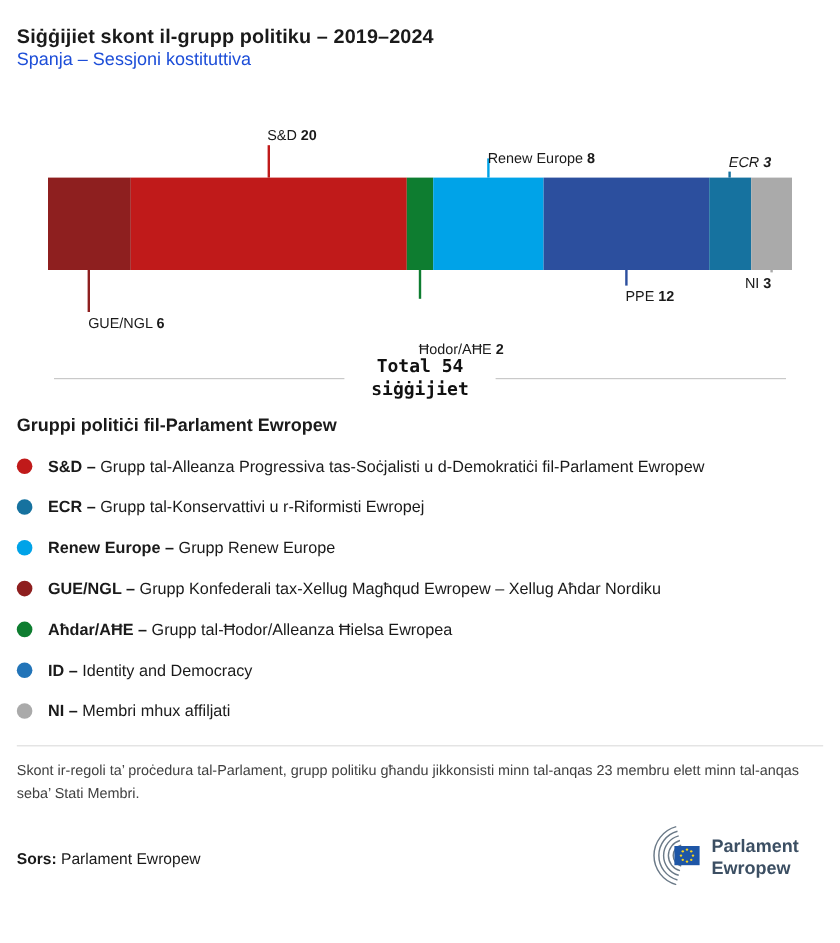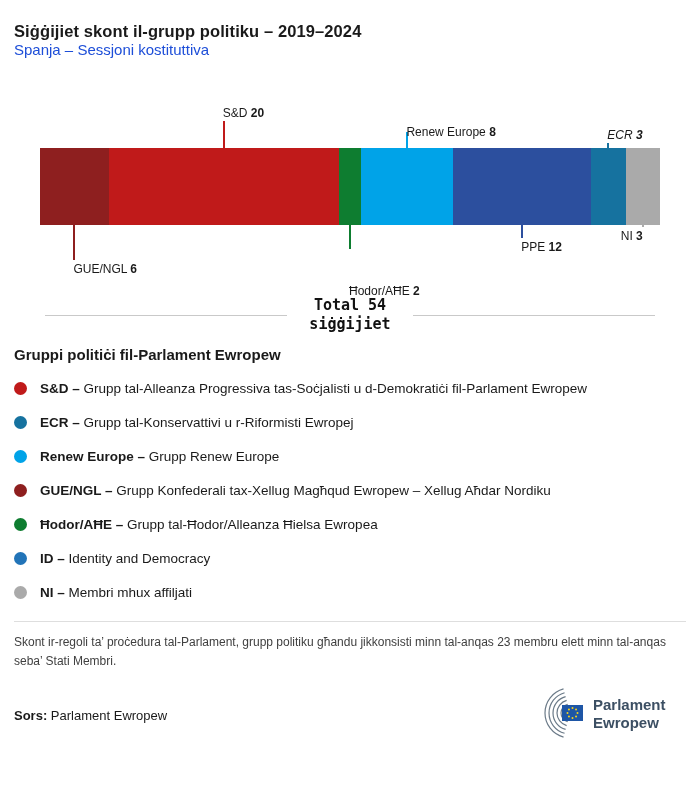--- a/index.html
+++ b/index.html
@@ -103,21 +103,21 @@
         <div class="legend-item">
           <span class="dot" style="background: rgb(0, 163, 232);"></span>
           <span class="txt"><b>Renew Europe –</b> Grupp Renew Europe</span>
         </div>
         <div class="legend-item">
           <span class="dot" style="background: rgb(142, 31, 31);"></span>
           <span class="txt"><b>GUE/NGL –</b> Grupp Konfederali tax-Xellug Magħqud Ewropew – Xellug Aħdar Nordiku</span>
         </div>
         <div class="legend-item">
           <span class="dot" style="background: rgb(14, 125, 48);"></span>
-          <span class="txt"><b>Ħodor/AĦE –</b> Grupp tal-Ħodor/Alleanza Ħielsa Ewropea</span>
+          <span class="txt"><b>Aħdar/AĦE –</b> Grupp tal-Ħodor/Alleanza Ħielsa Ewropea</span>
         </div>
         <div class="legend-item">
           <span class="dot" style="background: rgb(34, 116, 184);"></span>
           <span class="txt"><b>ID –</b> Identity and Democracy</span>
         </div>
         <div class="legend-item">
           <span class="dot" style="background: rgb(170, 170, 170);"></span>
           <span class="txt"><b>NI –</b> Membri mhux affiljati</span>
         </div>
       </div>

